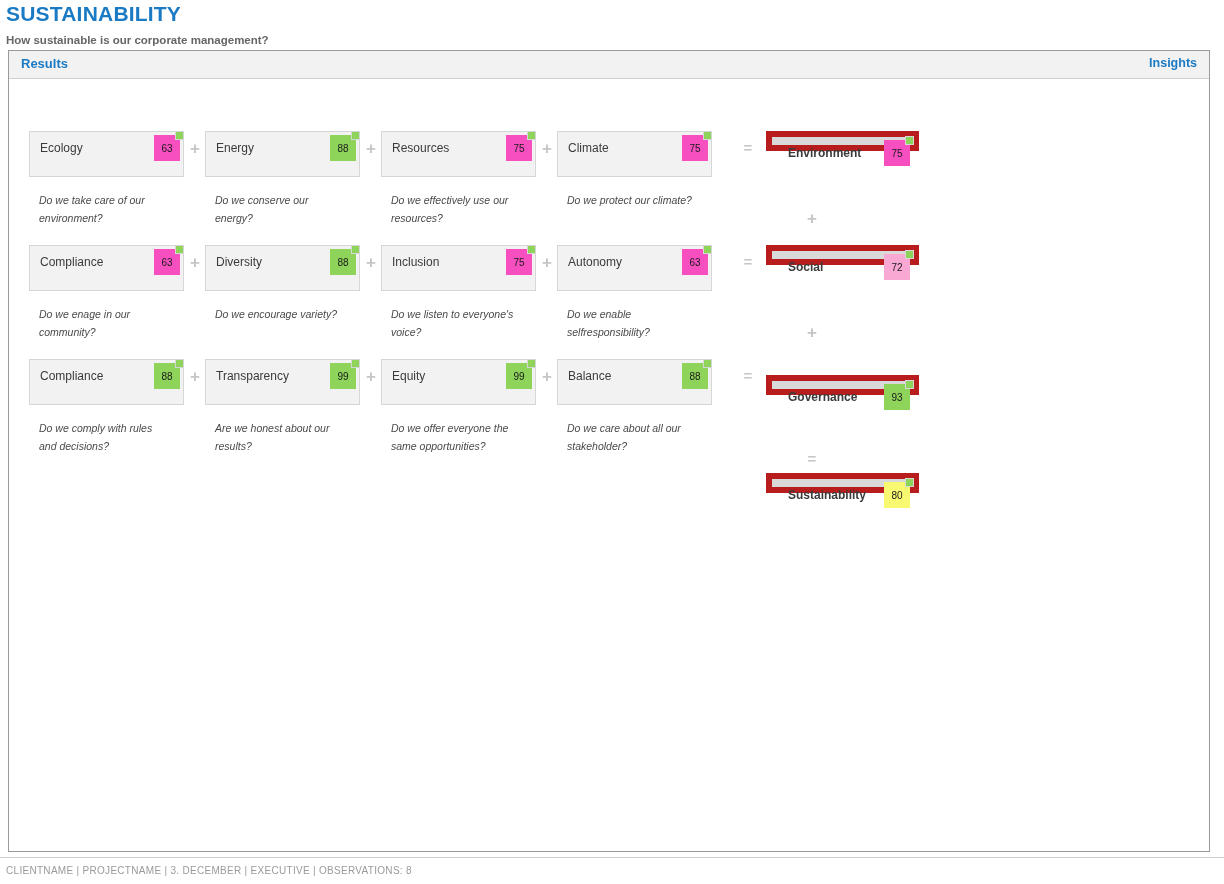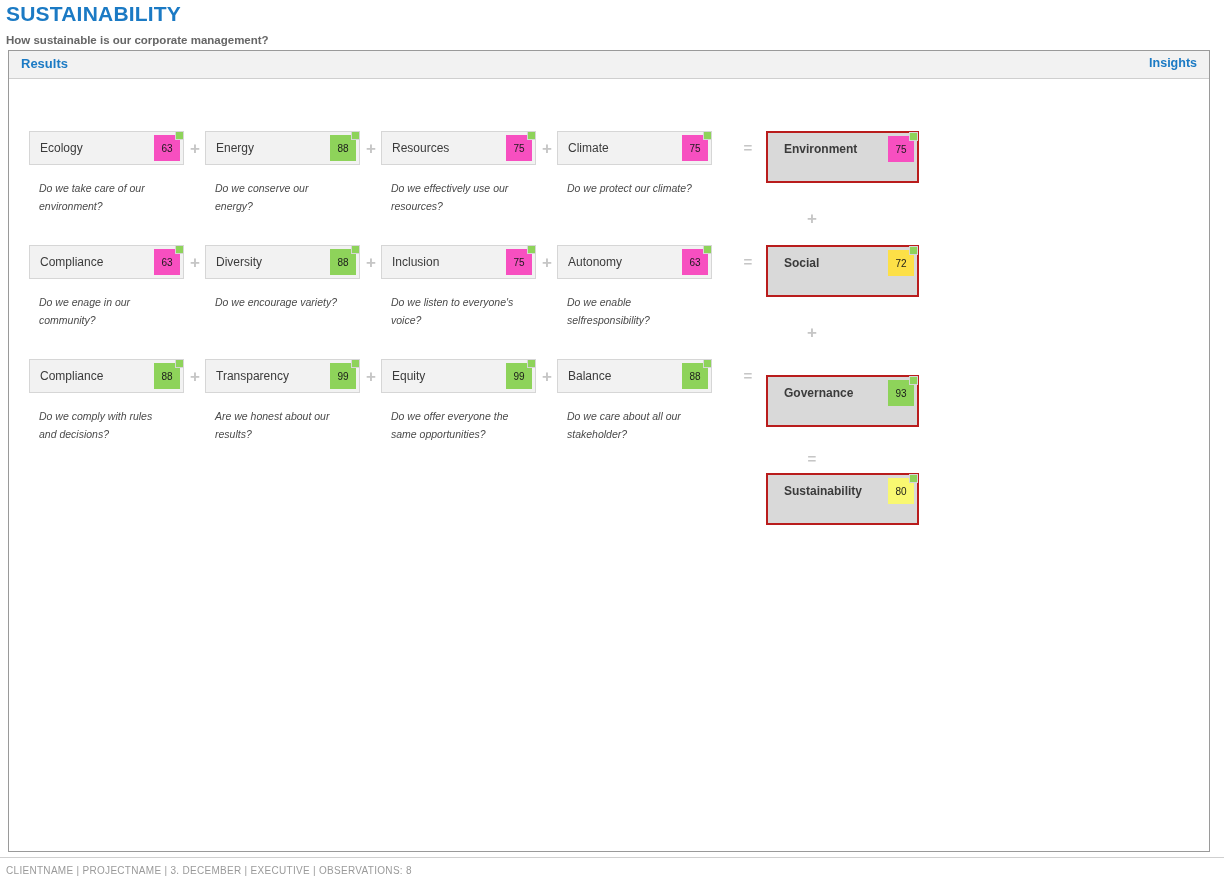--- a/index.html
+++ b/index.html
@@ -83,21 +83,21 @@
     width: 100%;
     height: 114px;
   }
   .crit-cell {
     position: absolute;
     top: 0;
     width: 155px;
   }
   .crit-card {
     position: relative;
-    height: 34px;
+    height: 46px;
     background: #f2f2f2;
     border: 1px solid #d6d6d6;
     box-sizing: border-box;
   }
   .crit-label {
     position: absolute;
     left: 10px;
     top: 9px;
     font-size: 12px;
     color: #3b3b3b;
@@ -151,23 +151,23 @@
 
   
   .sum-row {
     position: absolute;
     left: 757px;
     width: 153px;
     height: 34px;
   }
   .sum-card {
     position: relative;
-    height: 52px;
+    height: 20px;
     background: #d9d9d9;
-    border: 2px solid #b91c1c;
+    border: 6px solid #b91c1c;
     box-sizing: border-box;
   }
   .sum-label {
     position: absolute;
     left: 16px;
     top: 9px;
     font-size: 12px;
     font-weight: bold;
     color: #3b3b3b;
     white-space: nowrap;
@@ -317,21 +317,21 @@
             <span class="score-badge" style="background: rgb(247, 79, 192);">63</span>
             <span class="corner-flag"></span>
           </div>
           <div class="crit-question">Do we enable selfresponsibility?</div>
         </div>
       </div>
       <div class="op-equals" style="top: 166px;">=</div>
       <div class="sum-row" style="top: 166px;">
         <div class="sum-card">
           <span class="sum-label">Social</span>
-          <span class="score-badge" style="background: #fde047;">72</span>
+          <span class="score-badge" style="background: #f9a8d4;">72</span>
           <span class="corner-flag"></span>
         </div>
       </div>
       <div class="op-plus-v" style="top: 246px;">+</div>
       <div class="crit-row" style="top: 280px;">
         <div class="crit-cell" style="left: 20px;">
           <div class="crit-card">
             <span class="crit-label">Compliance</span>
             <span class="score-badge" style="background: rgb(142, 211, 90);">88</span>
             <span class="corner-flag"></span>

